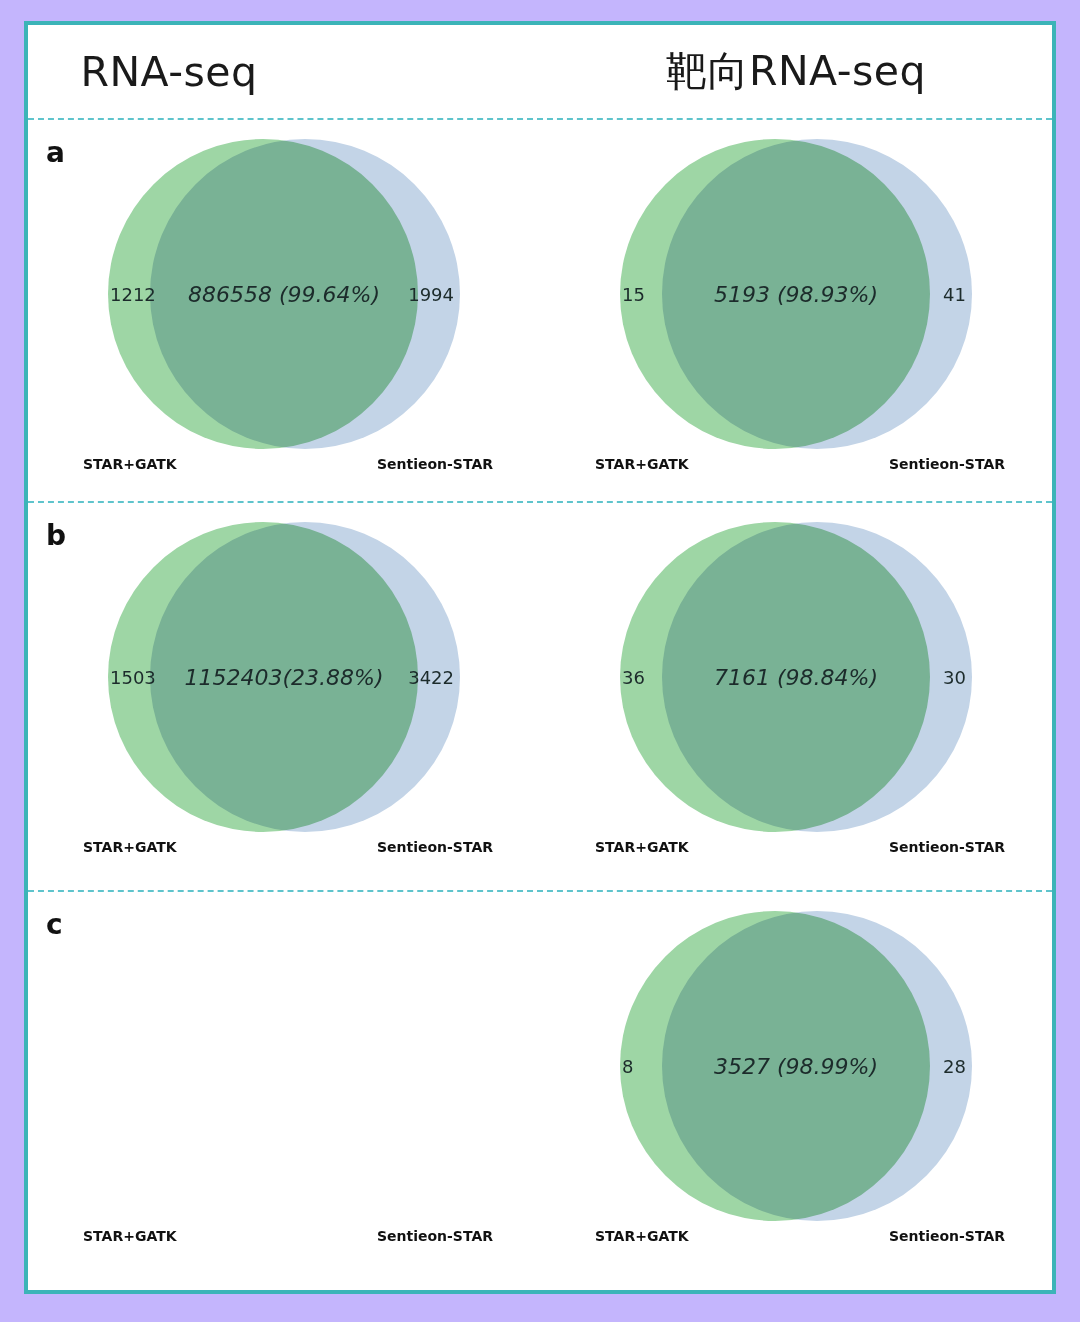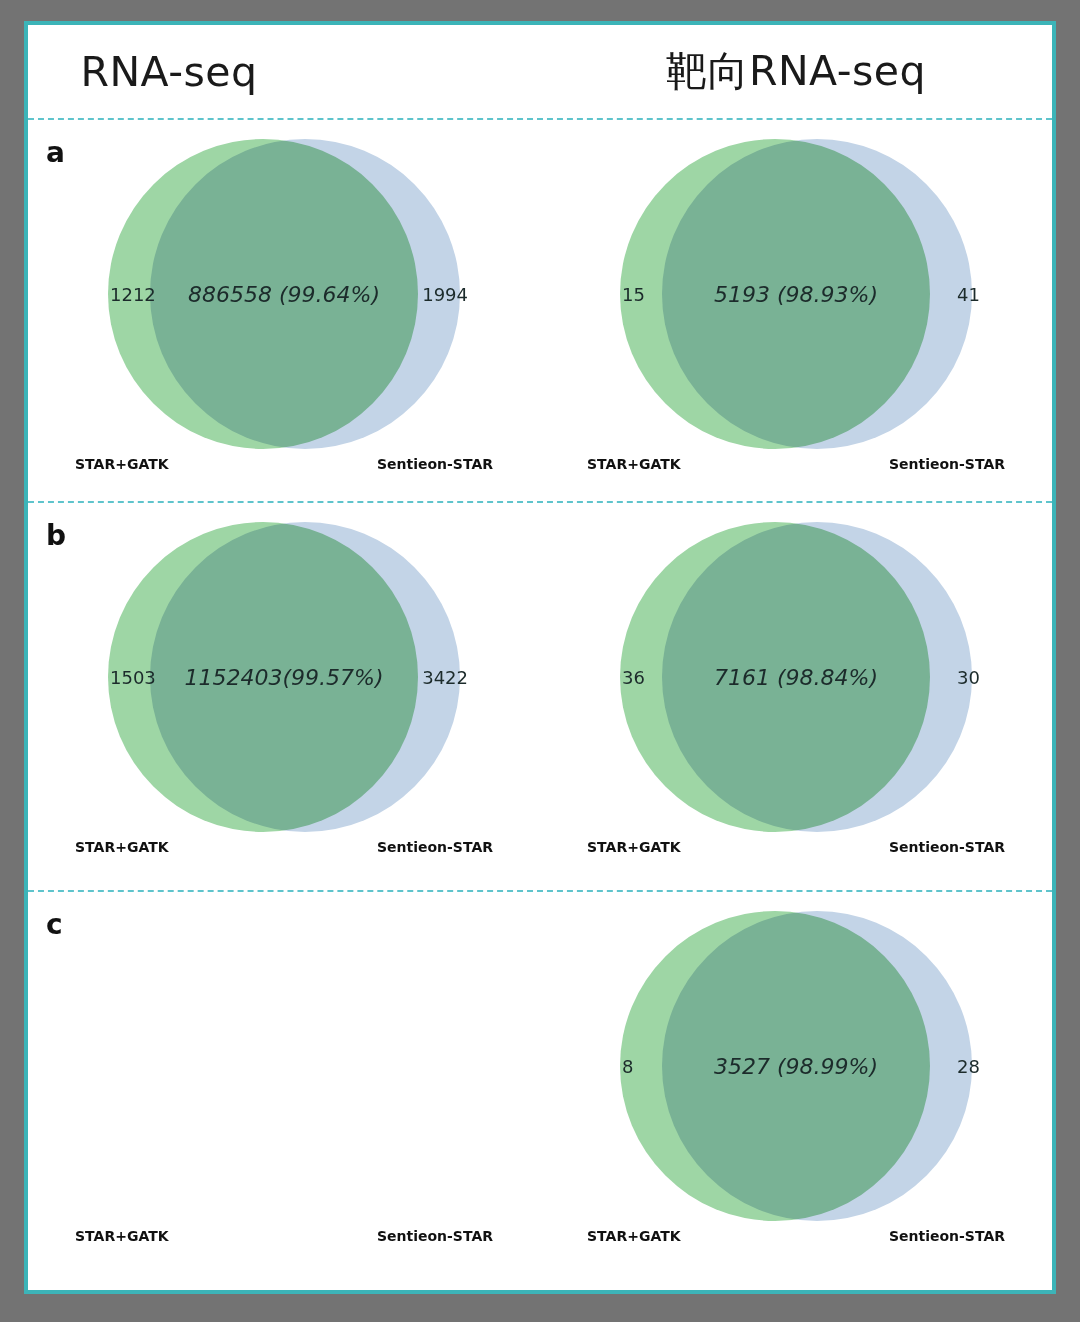--- a/index.html
+++ b/index.html
@@ -10,21 +10,21 @@
     height: 1322px;
     background: #ffffff;
     font-family: "Liberation Sans", "DejaVu Sans", sans-serif;
     overflow: hidden;
   }
 
   #figure-root {
     position: relative;
     width: 1080px;
     height: 1322px;
-    background: #737373;
+    background: #c4b5fd;
   }
 
   
   .frame {
     position: absolute;
     left: 24px;
     top: 21px;
     width: 1032px;
     height: 1273px;
     border: 4px solid #3cb4b8;
@@ -130,21 +130,21 @@
     white-space: nowrap;
     font-family: "DejaVu Sans", "Liberation Sans", sans-serif;
     text-align: center;
   }
   .count.left-only {
     left: 16px;
     top: 50%;
     transform: translateY(-50%);
   }
   .count.right-only {
-    right: 6px;
+    right: 20px;
     top: 50%;
     transform: translateY(-50%);
   }
   .count.intersection {
     left: 50%;
     top: 50%;
     transform: translate(-50%, -50%);
     font-size: 22px;
     font-style: italic;
   }
@@ -156,21 +156,21 @@
     transform: translateX(-50%);
     top: 336px;
     width: 430px;
     display: flex;
     justify-content: space-between;
     font-size: 14px;
     font-weight: bold;
     color: #111111;
     font-family: "DejaVu Sans", "Liberation Sans", sans-serif;
   }
-  .set-labels .set-a { margin-left: 6px; }
+  .set-labels .set-a { margin-left: 14px; }
   .set-labels .set-b { margin-right: 6px; }
 </style>
 </head>
 <body>
 
 <div id="figure-root">
 
   <div class="frame"></div>
 
   <div class="header-row">
@@ -215,21 +215,21 @@
   </div>
 
   <div class="panel-row row-b">
     <div class="row-letter">b</div>
 
     <div class="venn-cell cell-left">
       <div class="venn-stage">
         <div class="circle green"></div>
         <div class="circle blue"></div>
         <div class="count left-only">1503</div>
-        <div class="count intersection">1152403(99.57%)</div>
+        <div class="count intersection">1152403(23.88%)</div>
         <div class="count right-only">3422</div>
       </div>
       <div class="set-labels">
         <span class="set-a">STAR+GATK</span>
         <span class="set-b">Sentieon-STAR</span>
       </div>
     </div>
 
     <div class="venn-cell cell-right">
       <div class="venn-stage">

